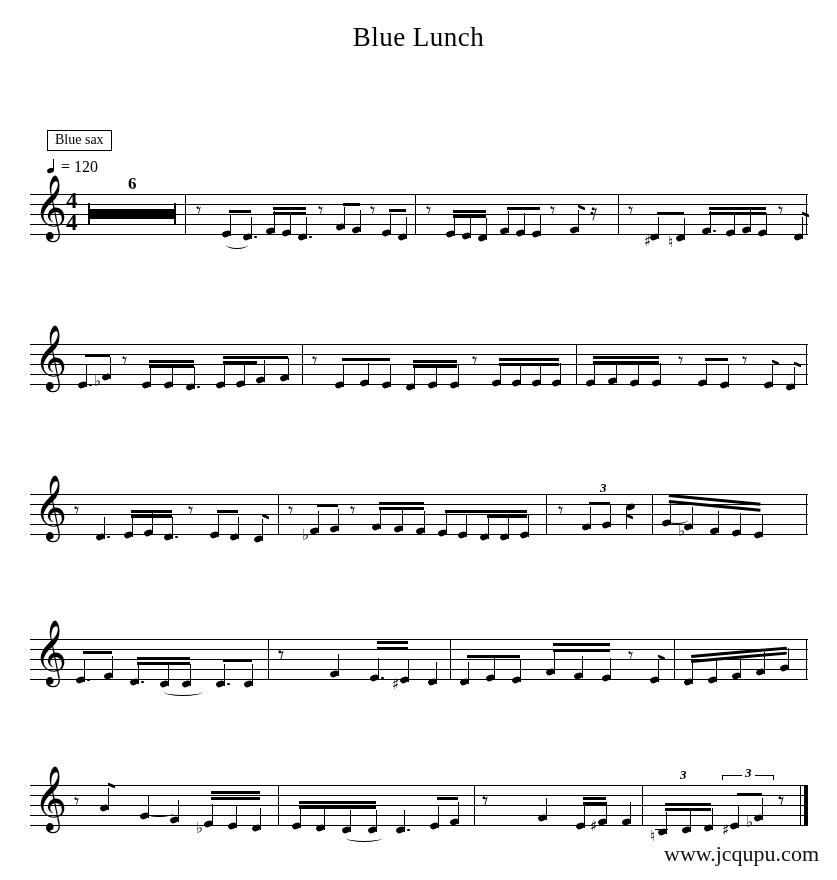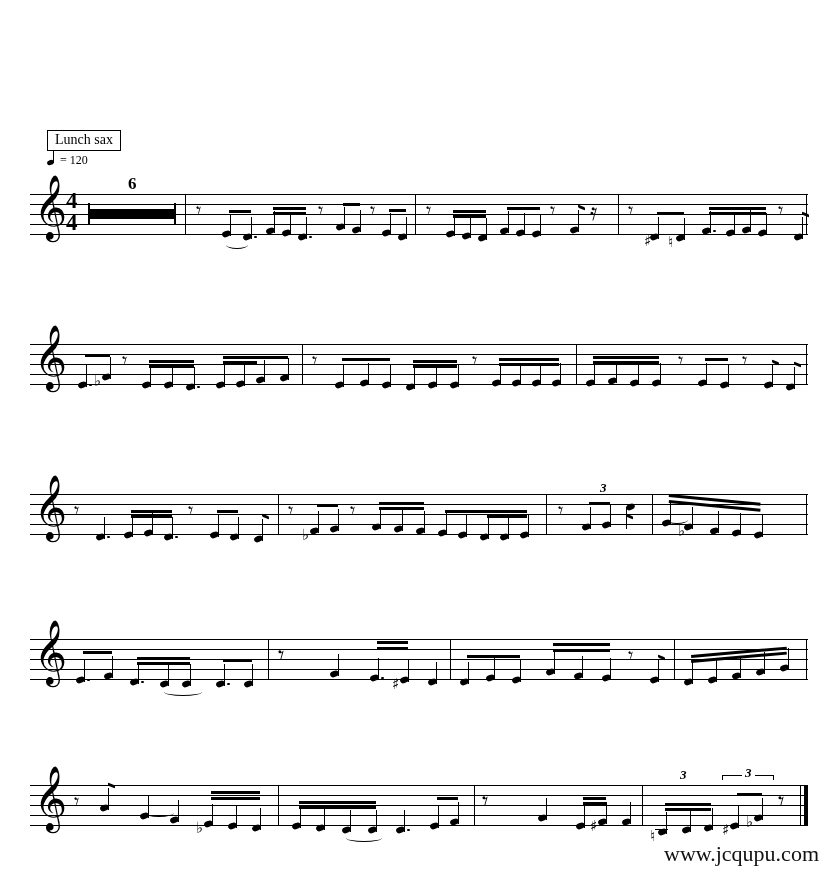--- a/index.html
+++ b/index.html
@@ -44,23 +44,23 @@
     top: 130px;
     border: 1px solid #000;
     padding: 1px 7px 2px 7px;
     font-family: "Liberation Serif", serif;
     font-size: 14px;
     background: #fff;
   }
   .tempo {
     position: absolute;
     left: 47px;
-    top: 152px;
+    top: 158px;
     font-family: "Liberation Serif", serif;
-    font-size: 12px;
+    font-size: 16px;
     white-space: nowrap;
   }
   .tempo .notehead {
     display: inline-block;
     position: relative;
     width: 10px;
     height: 14px;
     vertical-align: -2px;
   }
   .tempo .notehead::before {
@@ -276,22 +276,23 @@
     font-family: "Liberation Serif", serif;
     font-size: 22px;
     color: #111;
   }
 </style>
 </head>
 <body>
 
 <div class="sheet">
 
-
-  <div class="instrument-box">Lunch sax</div>
+  <div class="title">Blue Lunch</div>
+
+  <div class="instrument-box">Blue sax</div>
 
   <div class="tempo">
     <span class="notehead"></span>
     <span>= 120</span>
   </div>
 
   <div class="system" style="top:194px;">
     <div class="staff">
       <div class="line l0"></div>
         <div class="line l1"></div>

